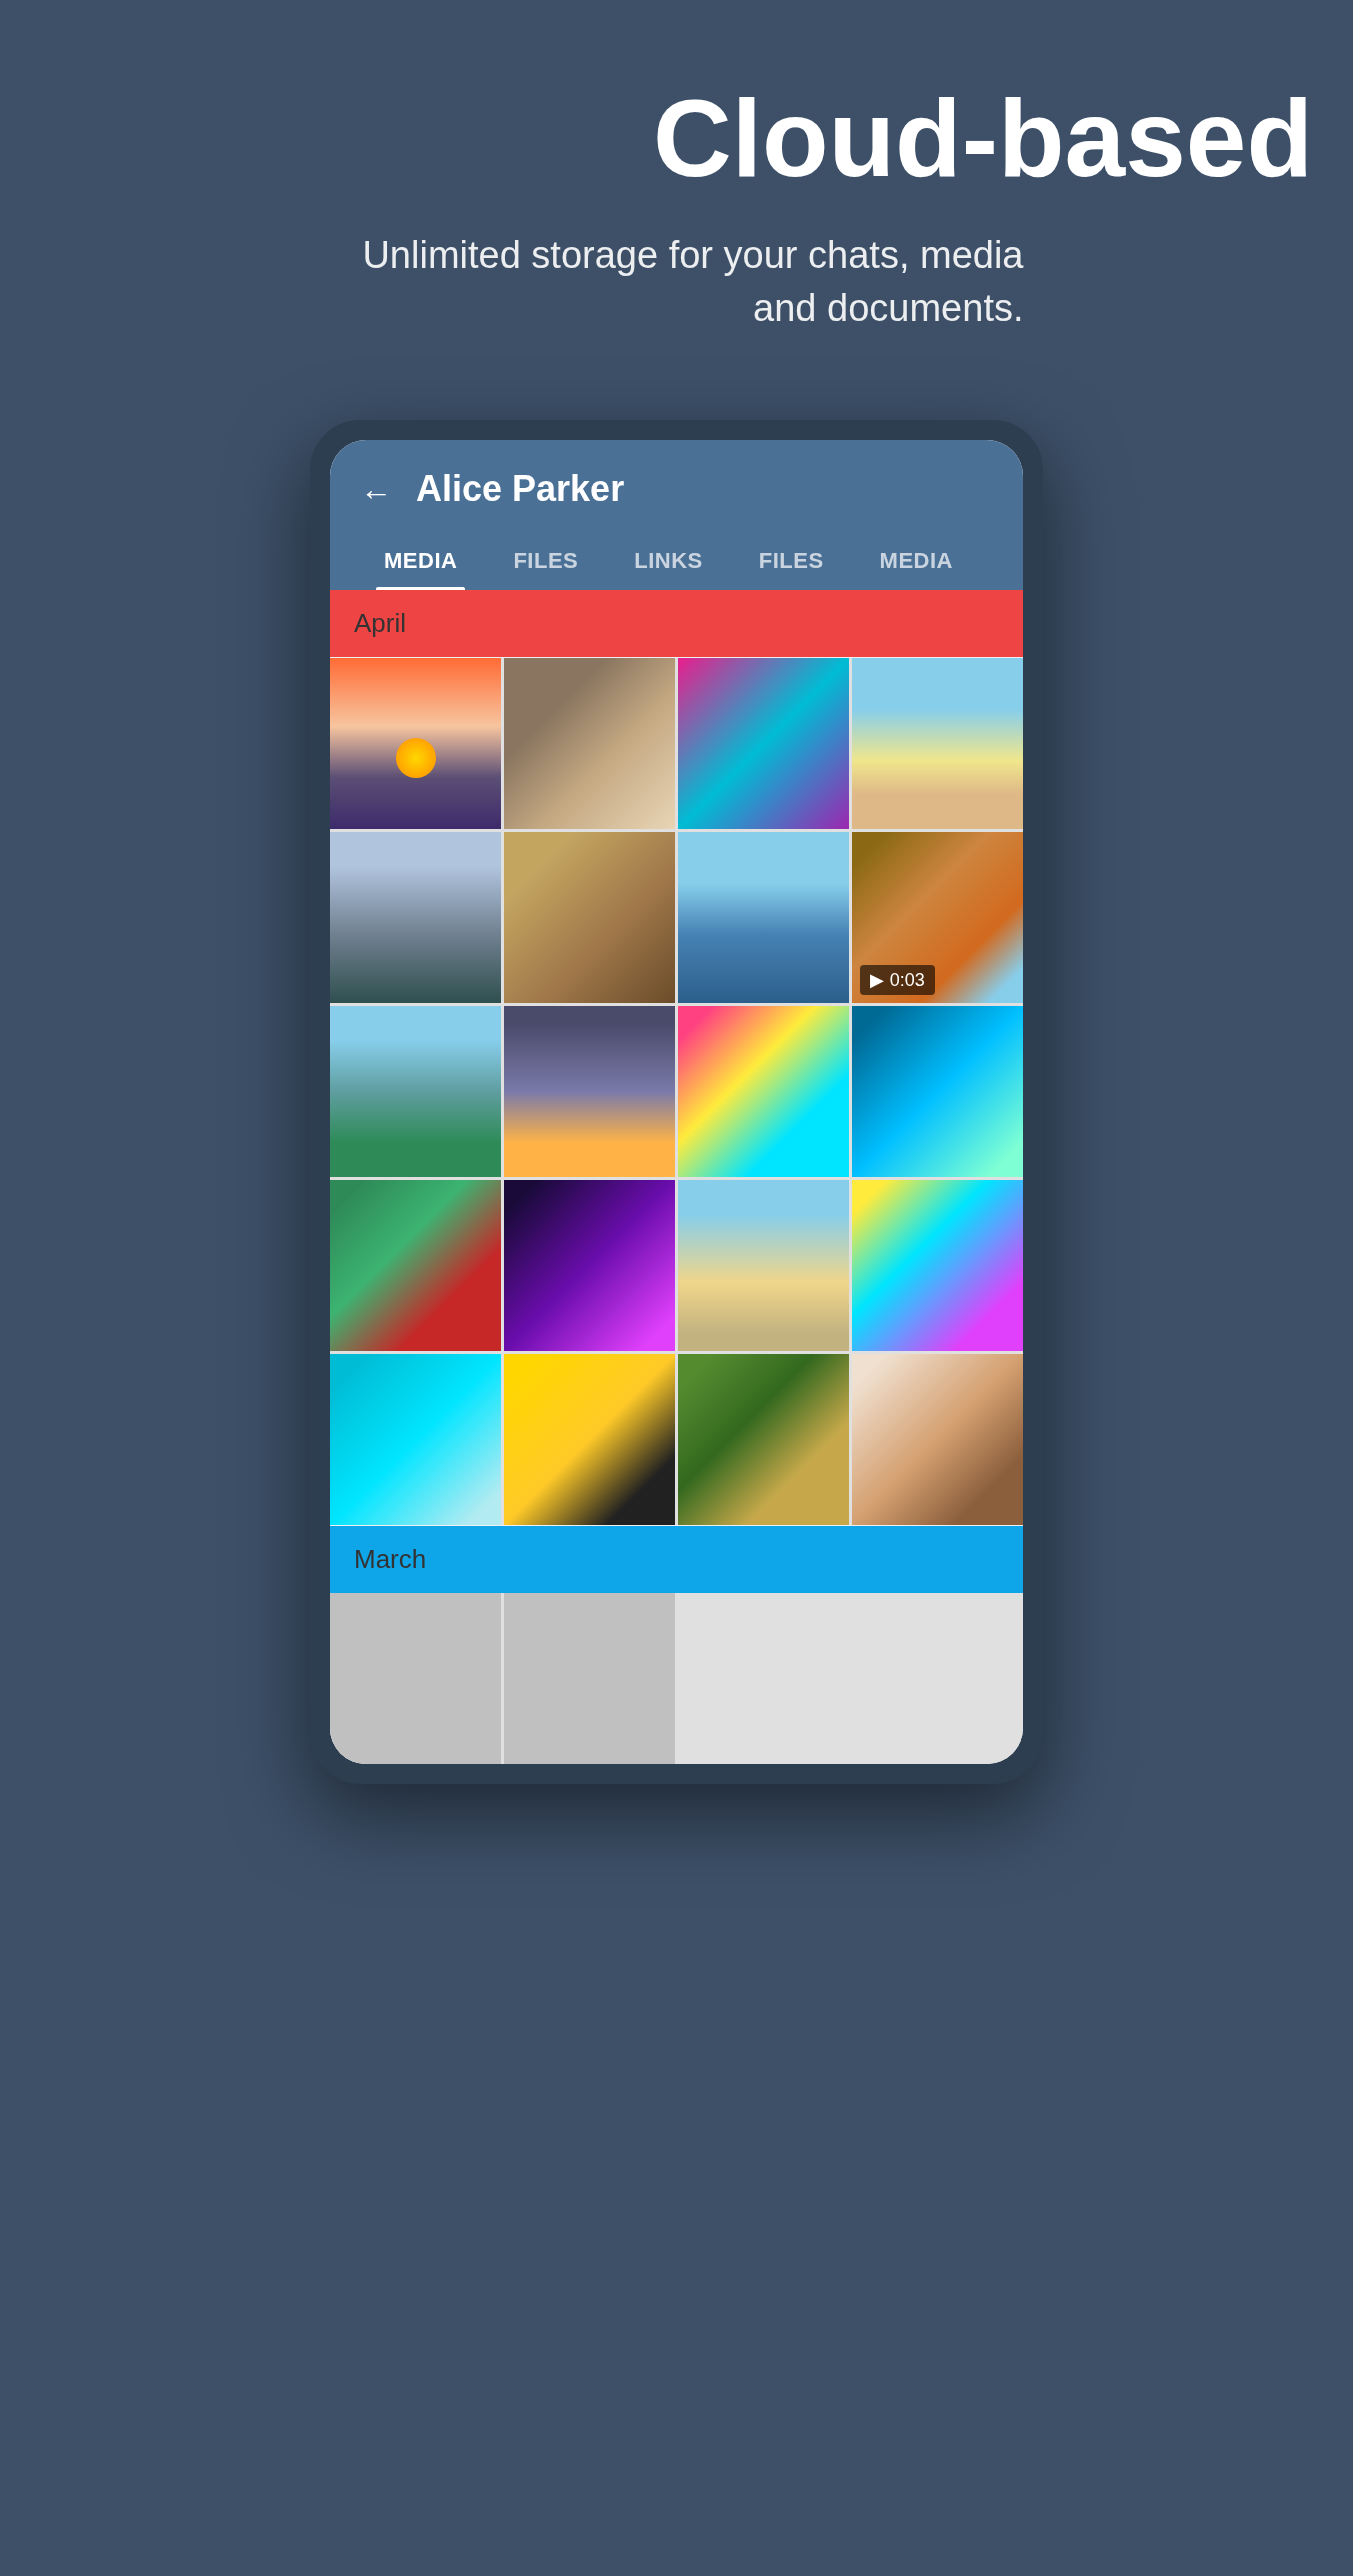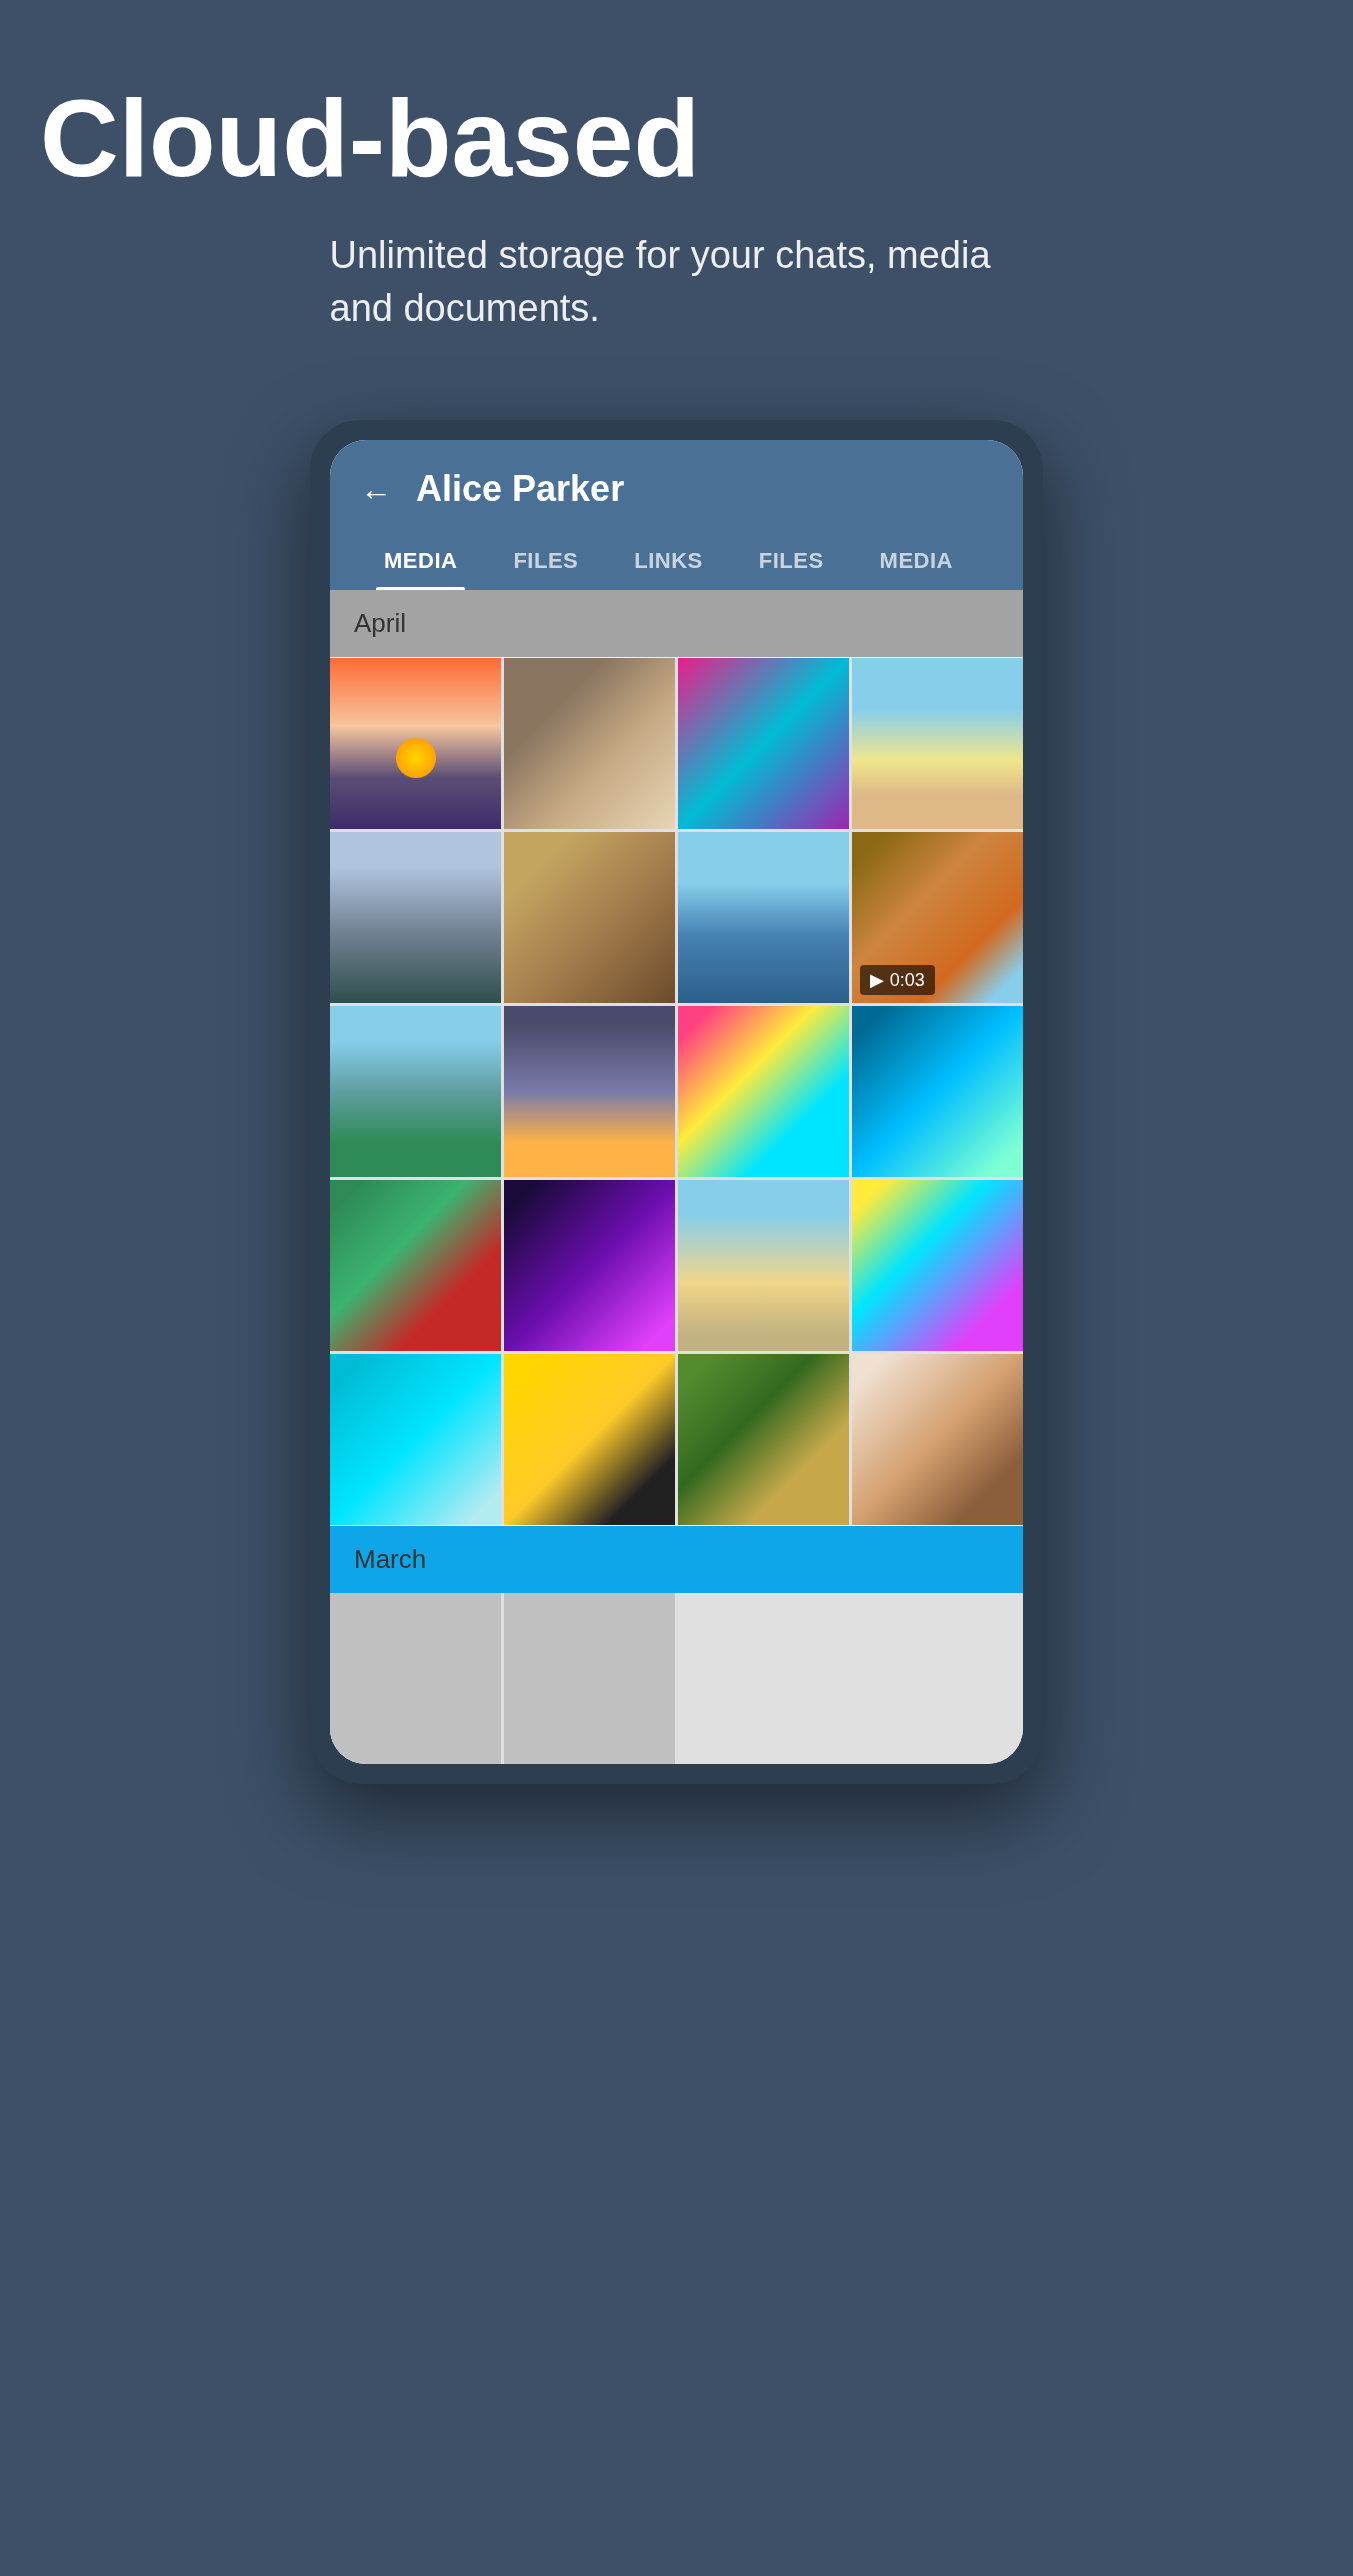--- a/index.html
+++ b/index.html
@@ -11,21 +11,21 @@
       font-family: 'Segoe UI', Arial, sans-serif;
       overflow: hidden;
       display: flex;
       flex-direction: column;
       align-items: center;
     }
 
     .hero-section {
       width: 100%;
       padding: 79px 40px 59px;
-      text-align: left;
+      text-align: right;
       color: white;
     }
 
     .hero-title {
       font-size: 109px;
       font-weight: 800;
       line-height: 1.1;
       color: #ffffff;
       margin-bottom: 30px;
     }
@@ -104,21 +104,21 @@
       position: absolute;
       bottom: 0;
       left: 16px;
       right: 16px;
       height: 3px;
       background: white;
       border-radius: 2px 2px 0 0;
     }
 
     .section-label {
-      background: #a3a3a3;
+      background: #ef4444;
       padding: 18px 24px;
       font-size: 26px;
       font-weight: 500;
       color: #333;
       border-bottom: 1px solid #f0f0f0;
     }
 
     .media-grid {
       display: grid;
       grid-template-columns: repeat(4, 1fr);

